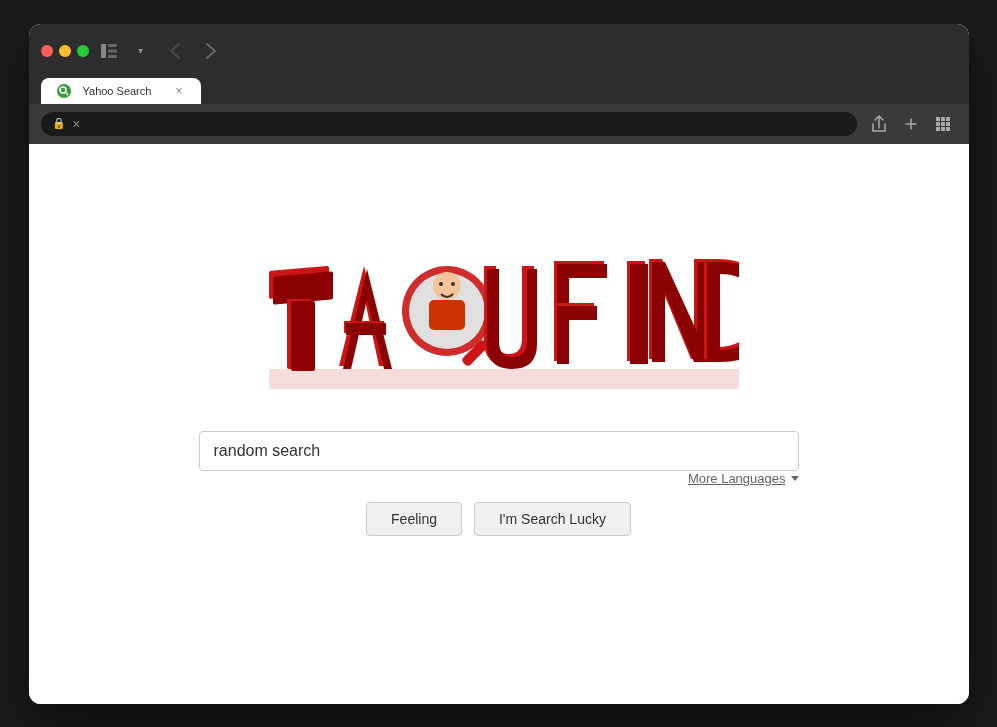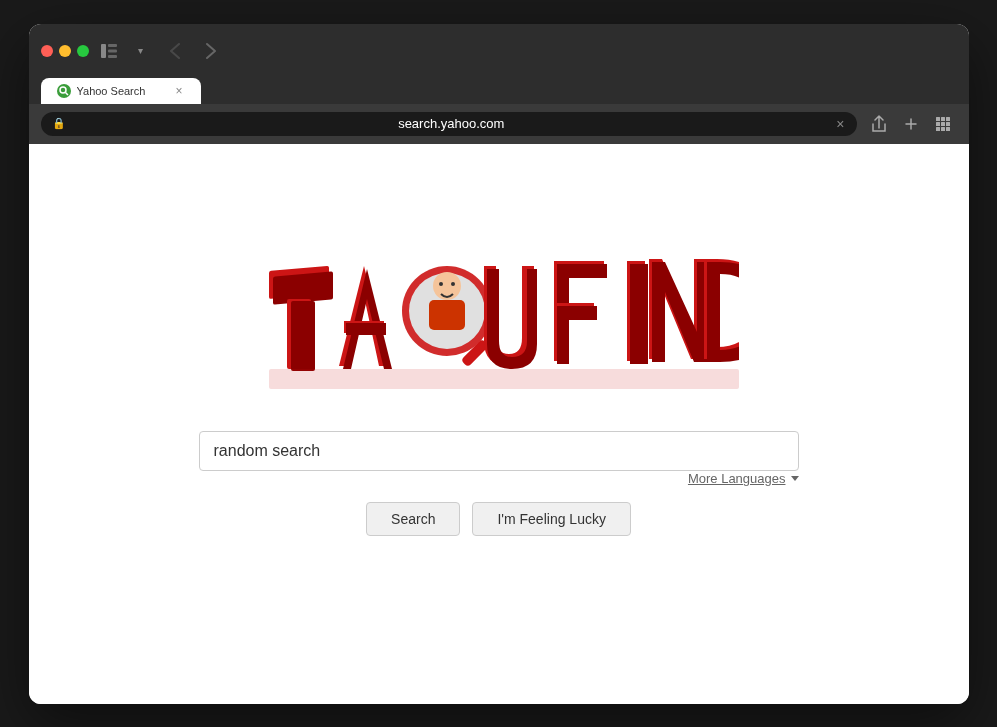--- a/index.html
+++ b/index.html
@@ -83,21 +83,21 @@
     }
 
     .tab {
       background: #fff;
       border-radius: 8px 8px 0 0;
       padding: 6px 16px;
       font-size: 12px;
       color: #333;
       display: flex;
       align-items: center;
-      gap: 6px;
+      gap: 12px;
       min-width: 160px;
       max-width: 240px;
     }
 
     .tab-title {
       flex: 1;
       overflow: hidden;
       text-overflow: ellipsis;
       white-space: nowrap;
       font-size: 11px;
@@ -319,21 +319,20 @@
           </svg>
         </div>
         <span class="tab-title">Yahoo Search</span>
         <button class="tab-close">×</button>
       </div>
     </div>
 
     <div class="toolbar">
       <div class="address-bar-container">
         <span class="lock-icon">🔒</span>
-        <input class="address-bar" type="text" value="search.yahoo.com" style="">
         <button class="tab-close-x">×</button>
       </div>
       <div class="toolbar-right">
         <button class="toolbar-icon-btn">
           <svg width="16" height="18" viewBox="0 0 16 18" fill="none">
             <path d="M8 1V13M8 1L4 5M8 1L12 5" stroke="#aaa" stroke-width="1.5" stroke-linecap="round"></path>
             <path d="M2 9V16H14V9" stroke="#aaa" stroke-width="1.5" stroke-linecap="round"></path>
           </svg>
         </button>
         <button class="toolbar-icon-btn">
@@ -434,18 +433,18 @@
 
     <div class="search-form">
       <div class="search-input-wrapper">
         <input type="text" class="search-input" value="random search" style="">
       </div>
       <div class="more-languages">
         <span>More Languages</span>
         <span class="triangle-down"></span>
       </div>
       <div class="search-buttons">
-        <button class="search-btn">Search</button>
-        <button class="search-btn">I'm Feeling Lucky</button>
+        <button class="search-btn">Feeling</button>
+        <button class="search-btn">I'm Search Lucky</button>
       </div>
     </div>
   </div>
 </div>
 
 </body></html>

